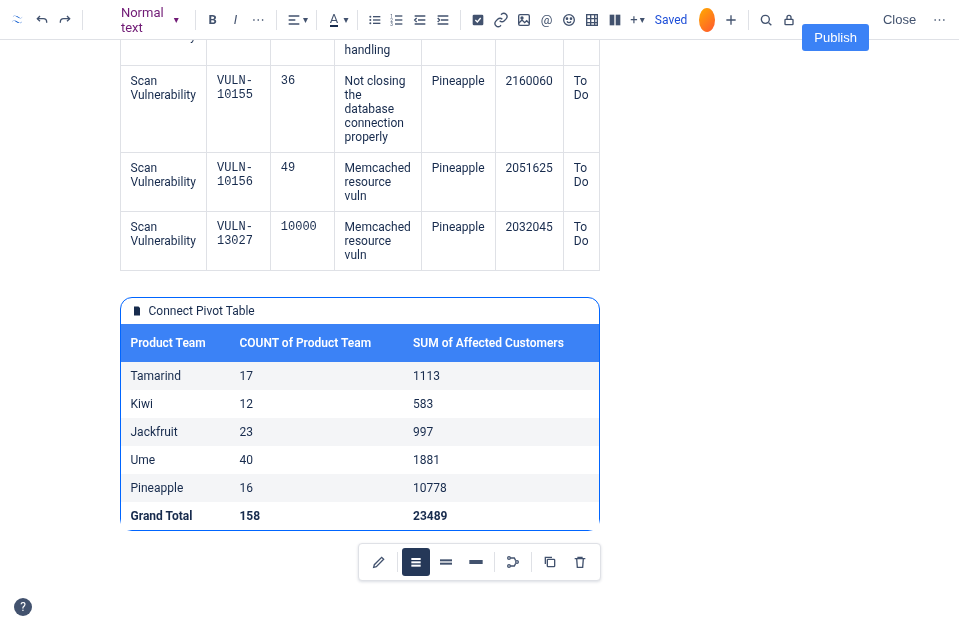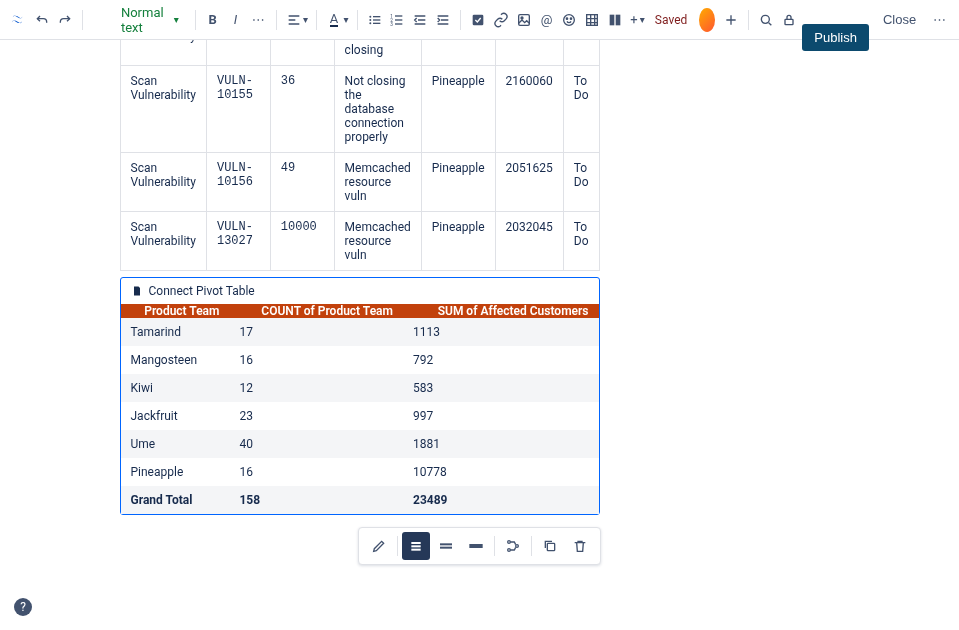--- a/index.html
+++ b/index.html
@@ -31,31 +31,31 @@
     height: 28px;
     border-radius: 3px;
     cursor: pointer;
     color: #42526E;
   }
   .tb-btn svg { width: 16px; height: 16px; }
   .tb-sep { width: 1px; height: 20px; background: #DFE1E6; margin: 0 4px; }
   .text-style {
     display: flex; align-items: center; gap: 8px;
     padding: 0 8px; height: 28px; cursor: pointer;
-    color: #15803d; font-size: 13px; margin-left: 22px;
+    color: #701a75; font-size: 13px; margin-left: 22px;
   }
   .spacer { flex: 1; }
-  .saved-label { color: #7f1d1d; font-size: 12px; margin-right: 6px; }
+  .saved-label { color: #1d4ed8; font-size: 12px; margin-right: 6px; }
   .avatar {
     width: 24px; height: 24px; border-radius: 50%;
     background: linear-gradient(135deg, #FFAB00, #FF5630);
     margin: 0 2px;
   }
   .publish-btn {
-    background: #0c4a6e; color: #fff; border: none;
+    background: #3b82f6; color: #fff; border: none;
     padding: 6px 12px; border-radius: 3px; font-size: 13px;
     font-weight: 500; cursor: pointer; margin-top: 36px;
   }
   .close-btn {
     background: none; border: none; color: #42526E;
     padding: 6px 10px; font-size: 13px; cursor: pointer;
   }
 
   
   .content {
@@ -81,43 +81,43 @@
     border: 1px solid #DFE1E6;
     padding: 8px 10px;
     vertical-align: top;
     color: #172B4D;
   }
   .data-table td.narrow { width: 70px; font-family: Liberation Mono, monospace; }
 
   
   .macro-box {
     width: 480px;
-    margin-top: 6px;
+    margin-top: 26px;
     border: 1px solid #0065FF;
-    border-radius: 3px;
+    border-radius: 12px;
     background: #fff;
   }
   .macro-header {
     display: flex; align-items: center; gap: 6px;
     padding: 6px 10px;
     font-size: 12px;
     color: #172B4D;
   }
   .macro-header svg { width: 12px; height: 12px; fill: #42526E; }
 
   .pivot-table {
     width: 100%;
     border-collapse: collapse;
     font-size: 12px;
   }
   .pivot-table thead th {
-    background: #c2410c;
+    background: #3b82f6;
     color: #fff;
-    text-align: right;
-    padding: 0 10px;
+    text-align: left;
+    padding: 12px 10px;
     font-weight: 600;
     font-size: 12px;
   }
   .pivot-table tbody td {
     padding: 7px 10px;
     color: #172B4D;
   }
   .pivot-table tbody tr:nth-child(odd) { background: #F4F5F7; }
   .pivot-table tbody tr:nth-child(even) { background: #fff; }
   .pivot-table tbody tr.total td { font-weight: 700; }
@@ -326,21 +326,21 @@
 
 <div class="content">
   <div class="doc-wrap">
 
     <table class="data-table">
       <tbody>
         <tr>
           <td>Vulnerability</td>
           <td class="narrow">10154</td>
           <td class="narrow"></td>
-          <td><span>error</span><br><span>closing</span></td>
+          <td><span>error</span><br><span>handling</span></td>
           <td></td>
           <td></td>
           <td></td>
         </tr>
         <tr>
           <td>Scan Vulnerability</td>
           <td class="narrow">VULN-10155</td>
           <td class="narrow">36</td>
           <td>Not closing the database connection properly</td>
           <td>Pineapple</td>
@@ -383,25 +383,20 @@
             <th>SUM of Affected Customers</th>
           </tr>
         </thead>
         <tbody>
           <tr>
               <td>Tamarind</td>
               <td>17</td>
               <td>1113</td>
             </tr>
           <tr>
-              <td>Mangosteen</td>
-              <td>16</td>
-              <td>792</td>
-            </tr>
-          <tr>
               <td>Kiwi</td>
               <td>12</td>
               <td>583</td>
             </tr>
           <tr>
               <td>Jackfruit</td>
               <td>23</td>
               <td>997</td>
             </tr>
           <tr>

